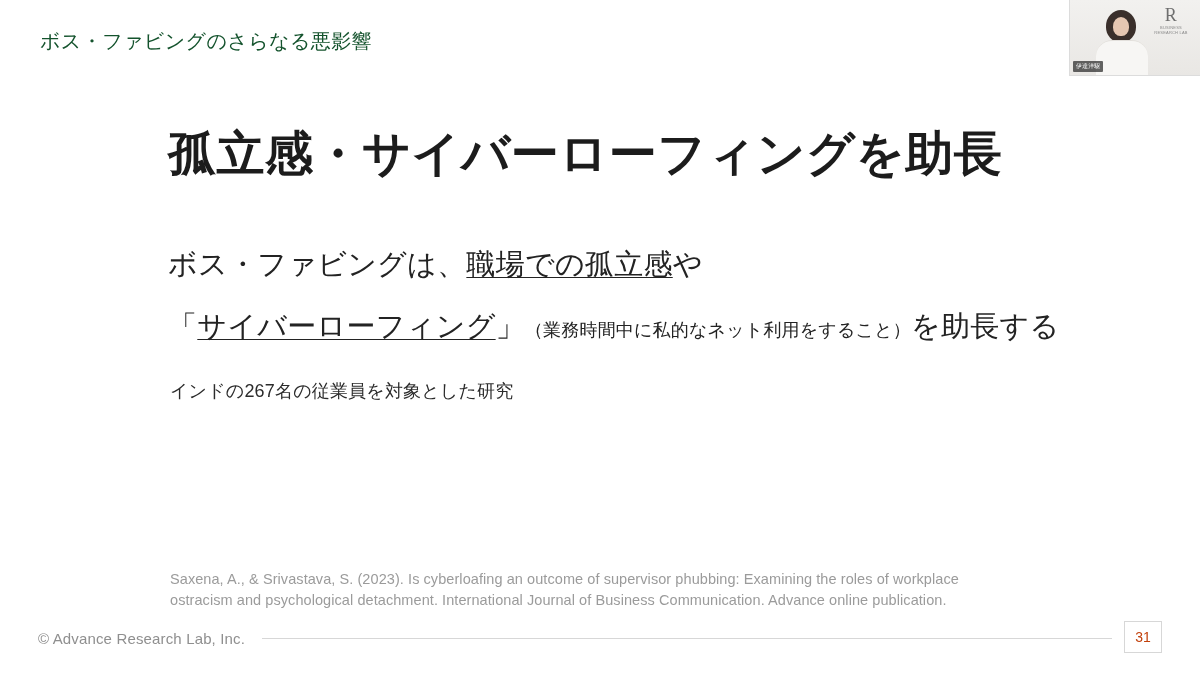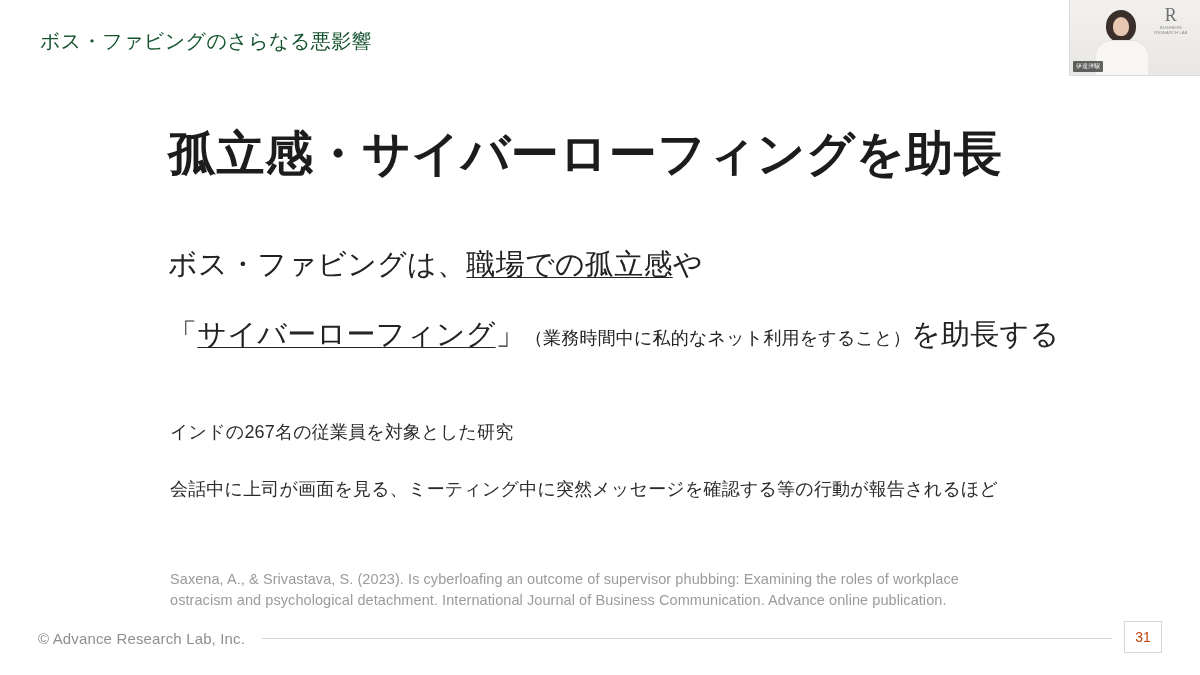--- a/index.html
+++ b/index.html
@@ -128,40 +128,39 @@
     position: absolute;
     left: 168px;
     top: 243px;
     font-size: 29px;
     letter-spacing: 0.01em;
     color: #232323;
     line-height: 1.45;
   }
   .lead .line2 {
     display: block;
-    margin-top: 28px;
+    margin-top: 20px;
   }
   .u {
     text-decoration: underline;
     text-underline-offset: 3px;
     text-decoration-thickness: 1px;
   }
   .small-paren {
     font-size: 18px;
     letter-spacing: 0.01em;
   }
 
   .study-note {
     position: absolute;
     left: 170px;
     top: 379px;
     font-size: 18px;
     color: #2b2b2b;
     letter-spacing: 0.01em;
-    margin-top: 41px;
   }
 
   .finding {
     position: absolute;
     left: 170px;
     top: 421px;
     font-size: 27px;
     color: #1f1f1f;
     letter-spacing: 0.01em;
   }
@@ -244,21 +243,20 @@
     <span>ボス・ファビングは、</span><span class="u">職場での孤立感</span><span>や</span>
     <span class="line2">
       <span>「</span><span class="u">サイバーローフィング</span><span>」</span><span class="small-paren">（業務時間中に私的なネット利用をすること）</span><span>を助長する</span>
     </span>
   </div>
 
   <div class="study-note">インドの267名の従業員を対象とした研究</div>
 
 
   <div class="detail">
-    <span>会話中に上司が画面を見る、ミーティング中に突然メッセージを確認する等の行動が報告されるほど</span>
   </div>
 
   <div class="citation">Saxena, A., &amp; Srivastava, S. (2023). Is cyberloafing an outcome of supervisor phubbing: Examining the roles of workplace ostracism and psychological detachment. International Journal of Business Communication. Advance online publication.</div>
 
   <div class="footer-copy">© Advance Research Lab, Inc.</div>
   <div class="footer-rule"></div>
   <div class="page-box">31</div>
 
 </div>
 

